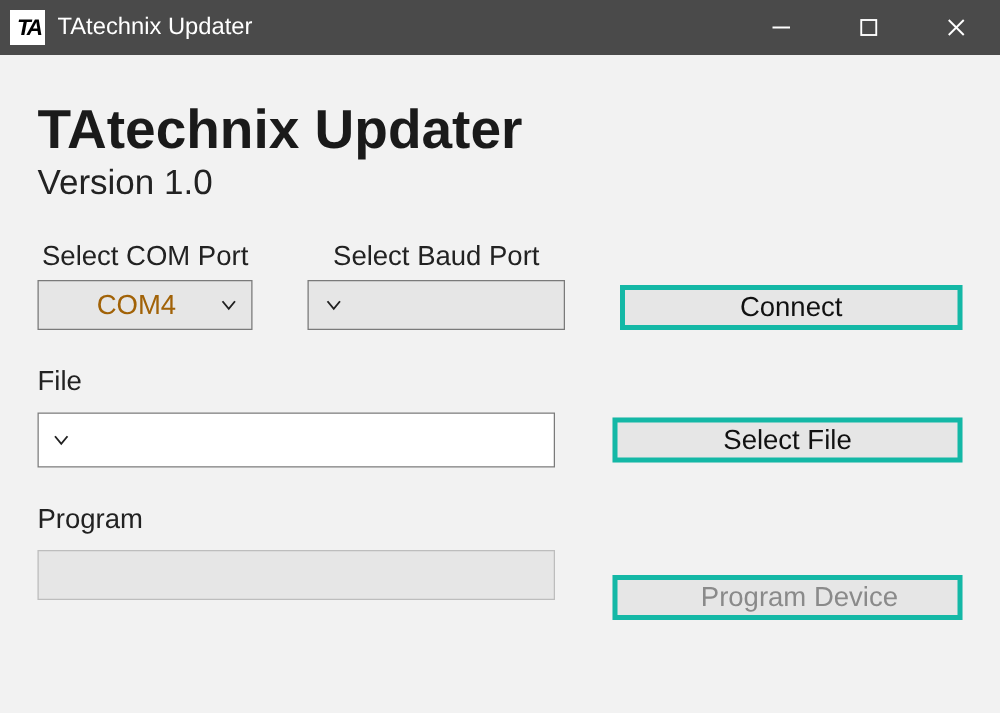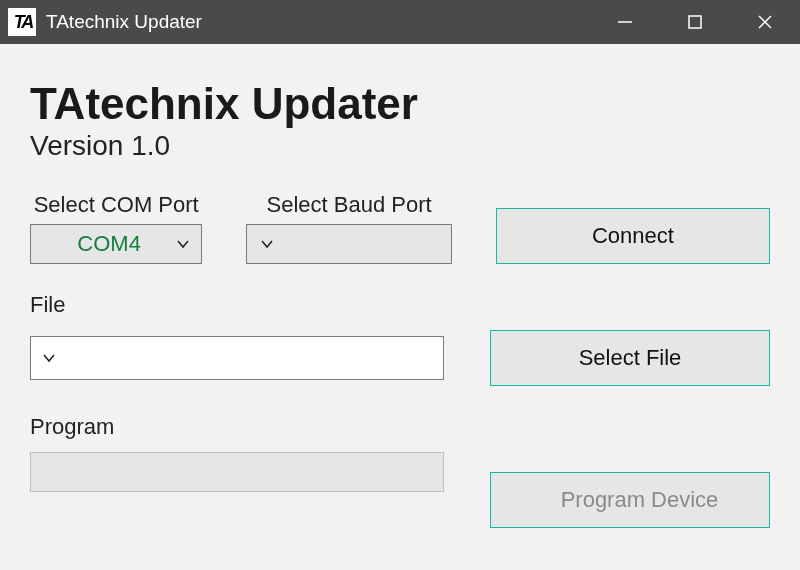--- a/index.html
+++ b/index.html
@@ -71,34 +71,34 @@
   }
 
   .combo {
     height: 40px;
     background: #e6e6e6;
     border: 1px solid #7a7a7a;
     display: flex;
     align-items: center;
     padding: 0 10px 0 12px;
     font-size: 22px;
-    color: #15803d;
+    color: #a16207;
     cursor: default;
     position: relative;
   }
   .combo .combo-text { flex: 1; }
   .combo .chev, .file-combo .chev {
     width: 16px; height: 16px;
     display:flex; align-items:center; justify-content:center;
   }
 
   .btn {
-    height: 56px;
+    height: 36px;
     background: #e6e6e6;
-    border: 1px solid #14b8a6;
+    border: 4px solid #14b8a6;
     font-size: 22px;
     color: #111;
     display: flex;
     align-items: center;
     justify-content: center;
     cursor: default;
   }
   .btn.disabled { color: #8a8a8a; }
 
   .file-combo {

